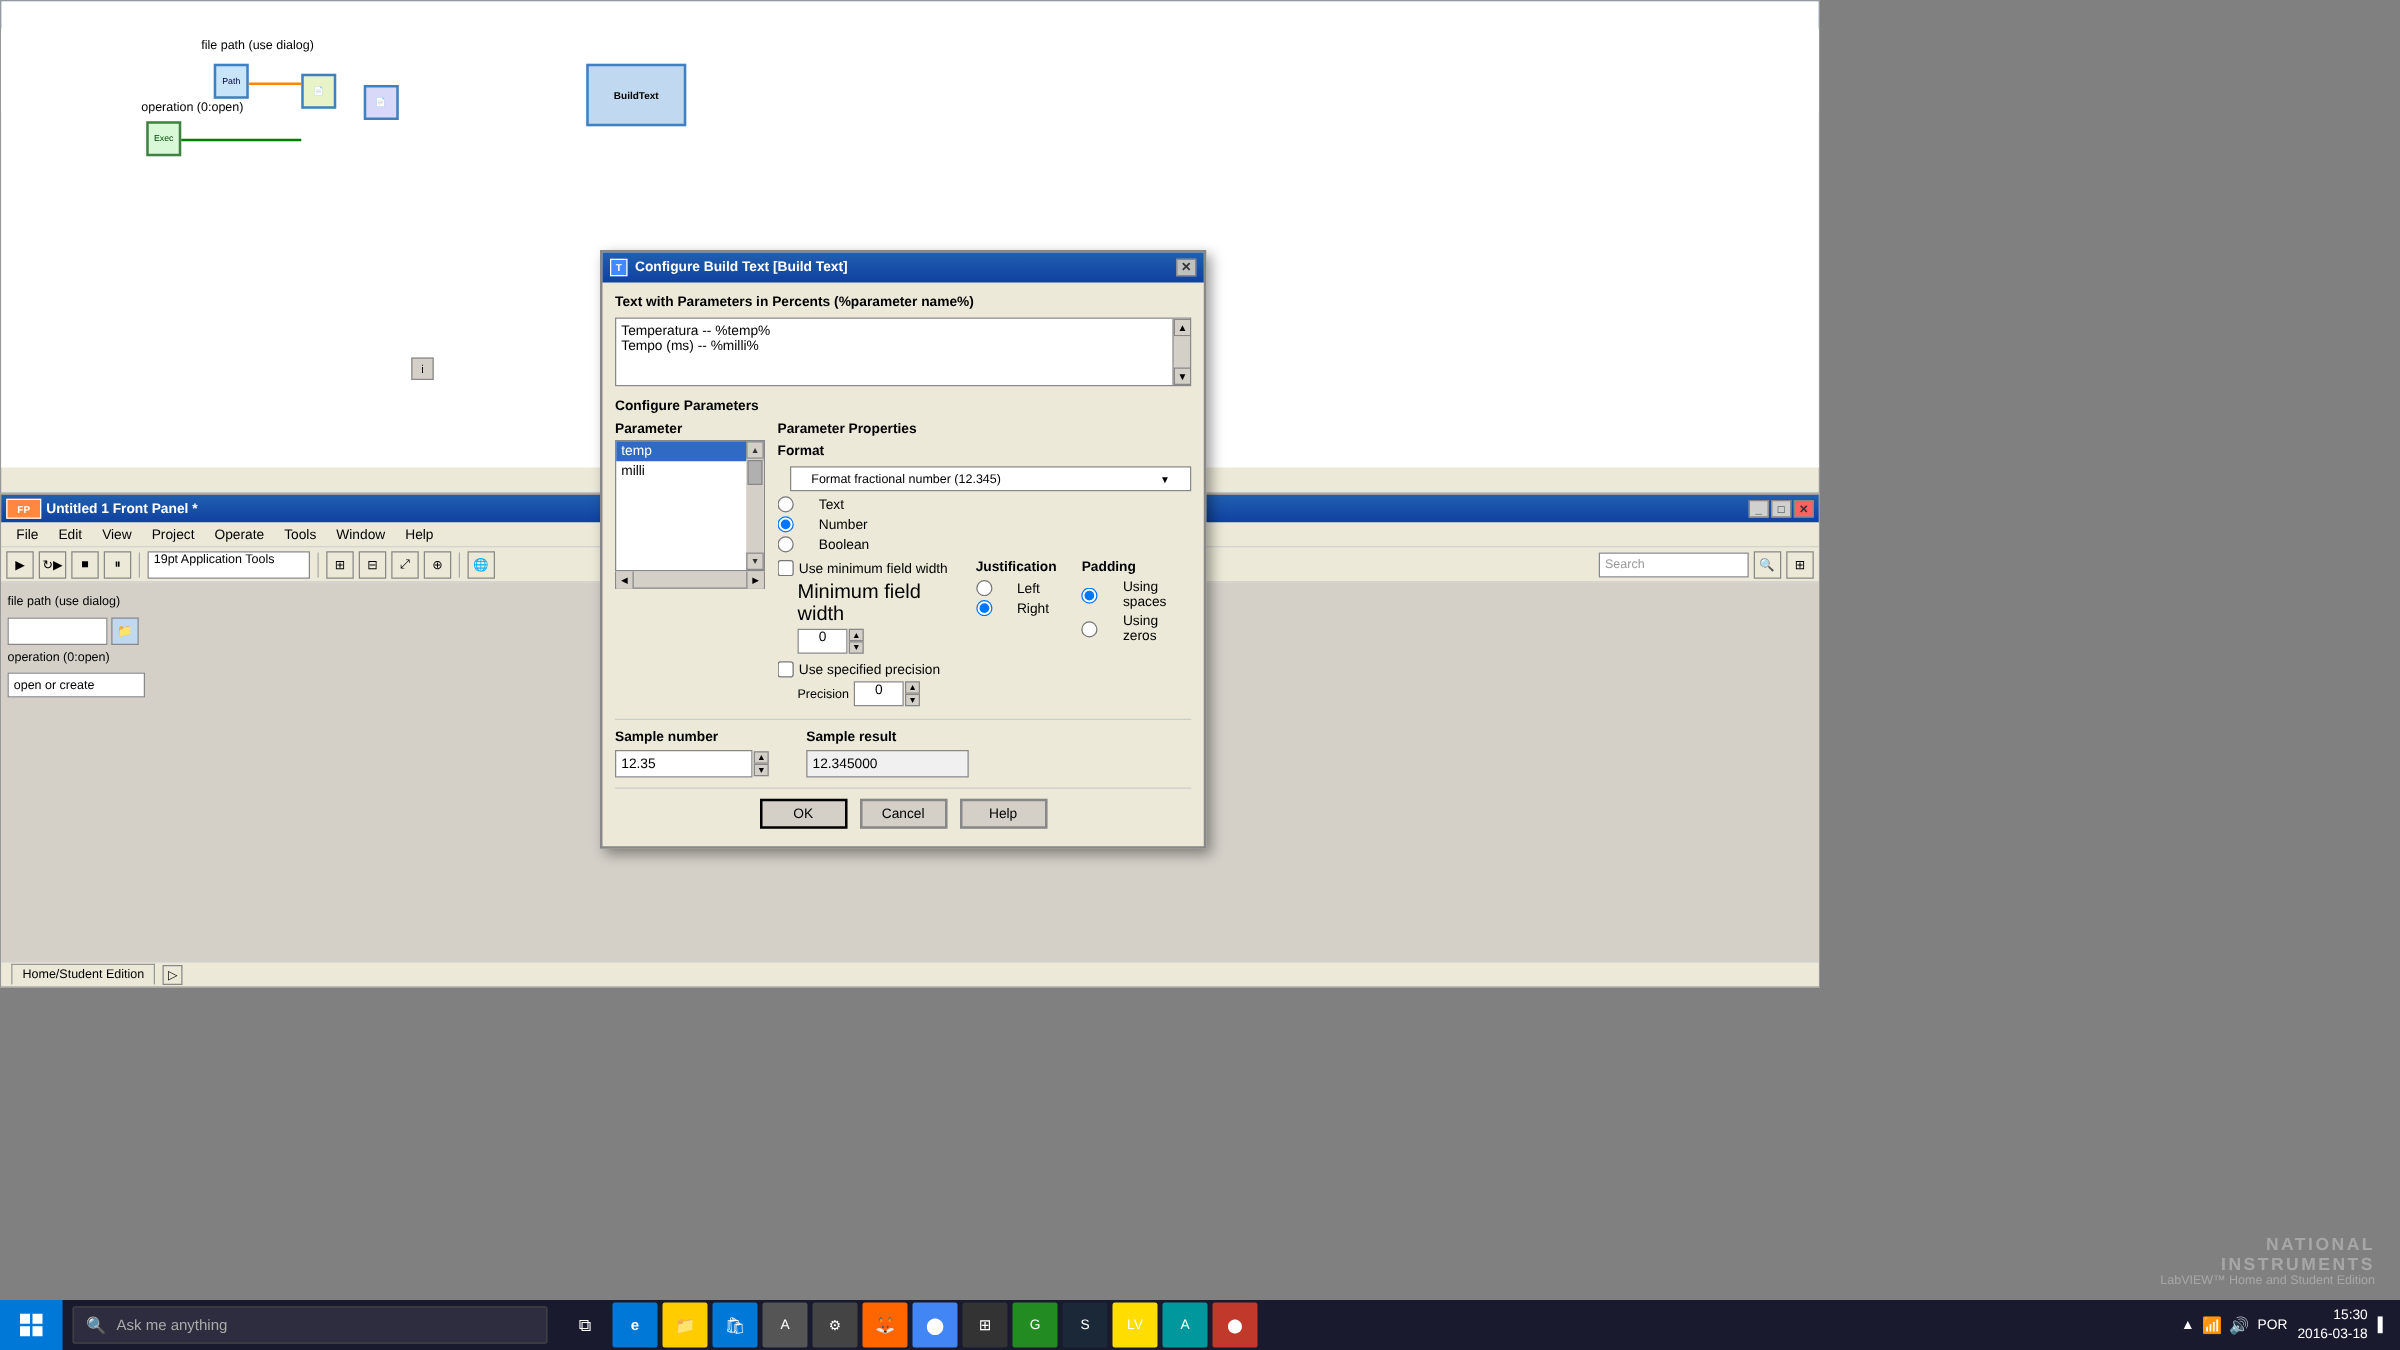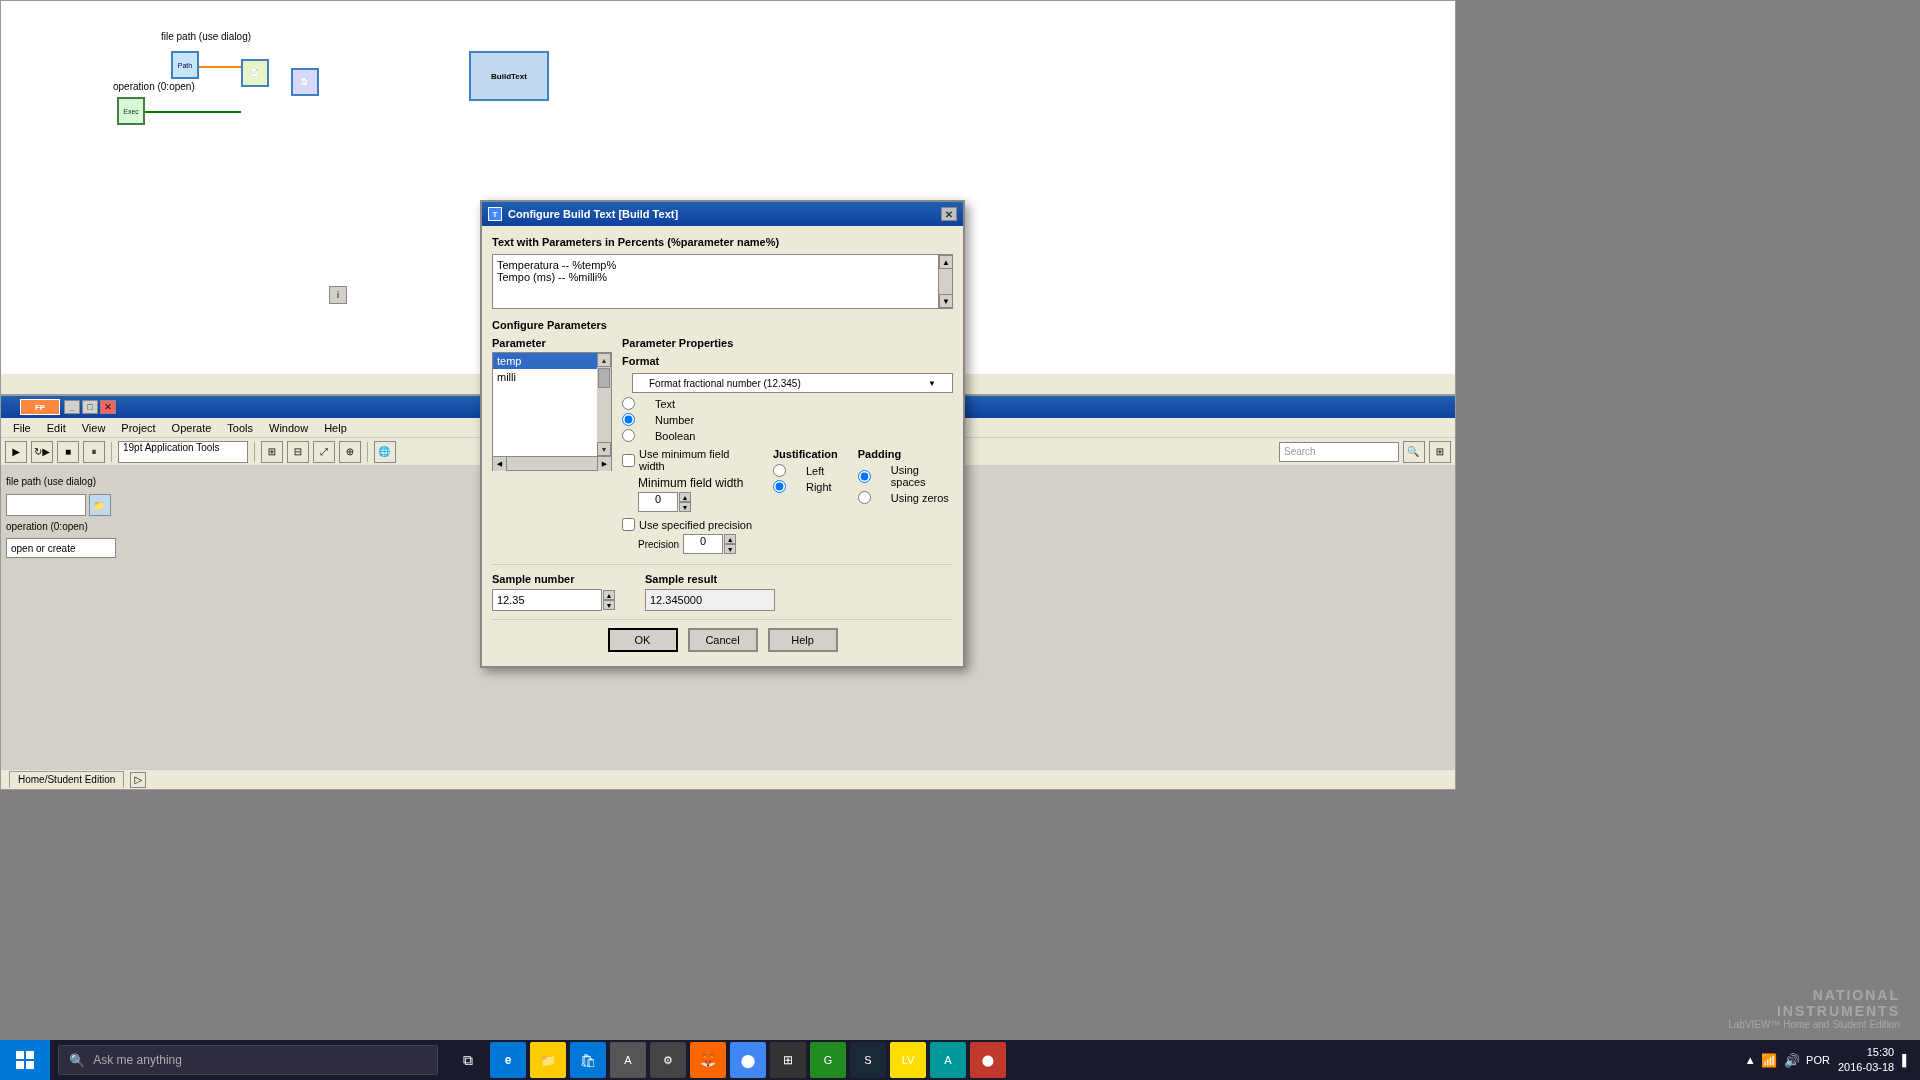--- a/index.html
+++ b/index.html
@@ -16,21 +16,21 @@
     .taskbar-right { margin-left: auto; display: flex; align-items: center; gap: 8px; padding-right: 10px; color: white; font-size: 11px; }
     .taskbar-time { text-align: right; line-height: 1.4; }
     .sys-tray { display: flex; align-items: center; gap: 6px; }
 
     
     .main-bg { position: absolute; top: 0; left: 0; width: 1920px; height: 1040px; background: #808080; }
 
     
     .window-bd { position: absolute; top: 0; left: 0; width: 1456px; height: 395px; background: #ece9d8; border: 1px solid #999; display: flex; flex-direction: column; }
     .window-titlebar { height: 22px; background: linear-gradient(to bottom, #2060b0, #1040a0); display: flex; align-items: center; padding: 0 4px; color: white; font-size: 11px; font-weight: bold; user-select: none; }
-    .window-titlebar .title-icon { width: 40px; height: 16px; background: #4488ff; border: 1px solid #fff; margin-right: 4px; font-size: 8px; display: flex; align-items: center; justify-content: center; color: white; margin-left: 15px; }
+    .window-titlebar .title-icon { width: 28px; height: 16px; background: #4488ff; border: 1px solid #fff; margin-right: 4px; font-size: 8px; display: flex; align-items: center; justify-content: center; color: white; }
     .window-titlebar .title-text { flex: 1; }
     .window-titlebar .title-buttons { display: flex; gap: 2px; }
     .title-btn { width: 16px; height: 14px; background: #d0d0d0; border: 1px solid #888; display: flex; align-items: center; justify-content: center; font-size: 9px; cursor: pointer; color: #333; }
     .title-btn.close { background: #ff6060; }
 
     .window-menubar { height: 20px; background: #ece9d8; display: flex; align-items: center; padding: 0 4px; border-bottom: 1px solid #ccc; }
     .menu-item { padding: 2px 8px; font-size: 11px; cursor: pointer; color: #000; }
 
     .window-toolbar { height: 28px; background: #ece9d8; display: flex; align-items: center; padding: 0 4px; gap: 4px; border-bottom: 1px solid #ccc; }
     .toolbar-btn { width: 22px; height: 22px; background: #ece9d8; border: 1px solid #888; display: flex; align-items: center; justify-content: center; cursor: pointer; font-size: 10px; }
@@ -176,20 +176,21 @@
   </div>
   <div class="statusbar">
     <div class="statusbar-tab active">Home/Student Edition</div>
     <div class="toolbar-btn" style="width:16px;height:16px;margin-left:4px;">▷</div>
   </div>
 </div>
 
 <div class="window-fp">
   <div class="window-titlebar">
     <div class="title-icon" style="background:#ff8840;">FP</div>
+    <span class="title-text">Untitled 1 Front Panel *</span>
     <div class="title-buttons">
       <div class="title-btn">_</div>
       <div class="title-btn">□</div>
       <div class="title-btn close">✕</div>
     </div>
   </div>
   <div class="window-menubar">
     <span class="menu-item">File</span>
     <span class="menu-item">Edit</span>
     <span class="menu-item">View</span>
@@ -308,21 +309,21 @@
         </div>
 
         <div style="display:flex;gap:20px;align-items:flex-start;">
 
           <div style="display:flex;flex-direction:column;gap:4px;">
             <div class="checkbox-row">
               <input type="checkbox" style="">
               <span>Use minimum field width</span>
             </div>
             <div style="display:flex;flex-direction:column;gap:2px;margin-left:16px;">
-              <span style="font-size:12px;">Minimum field width</span>
+              <span style="font-size:16px;">Minimum field width</span>
               <div style="display:flex;align-items:center;gap:1px;">
                 <div class="min-width-box">0</div>
                 <div style="display:flex;flex-direction:column;">
                   <div class="spin-btn">▲</div>
                   <div class="spin-btn">▼</div>
                 </div>
               </div>
             </div>
           </div>
 

